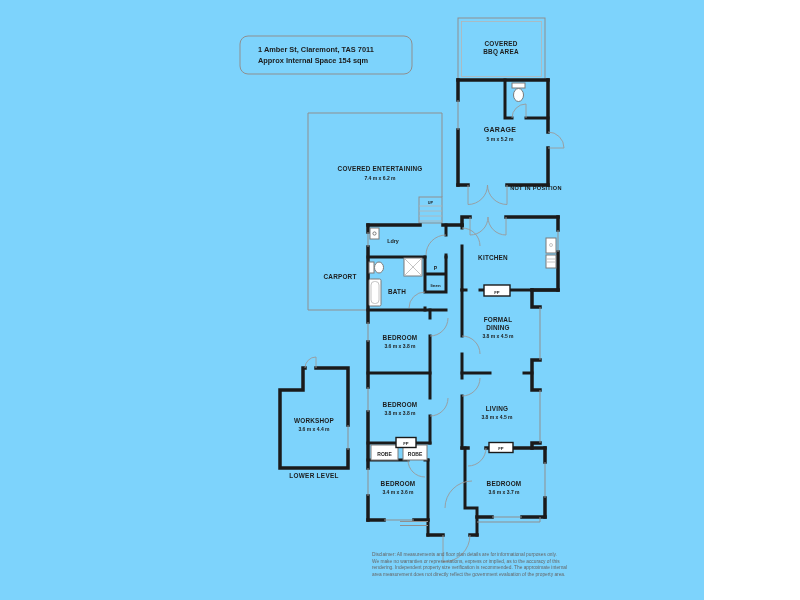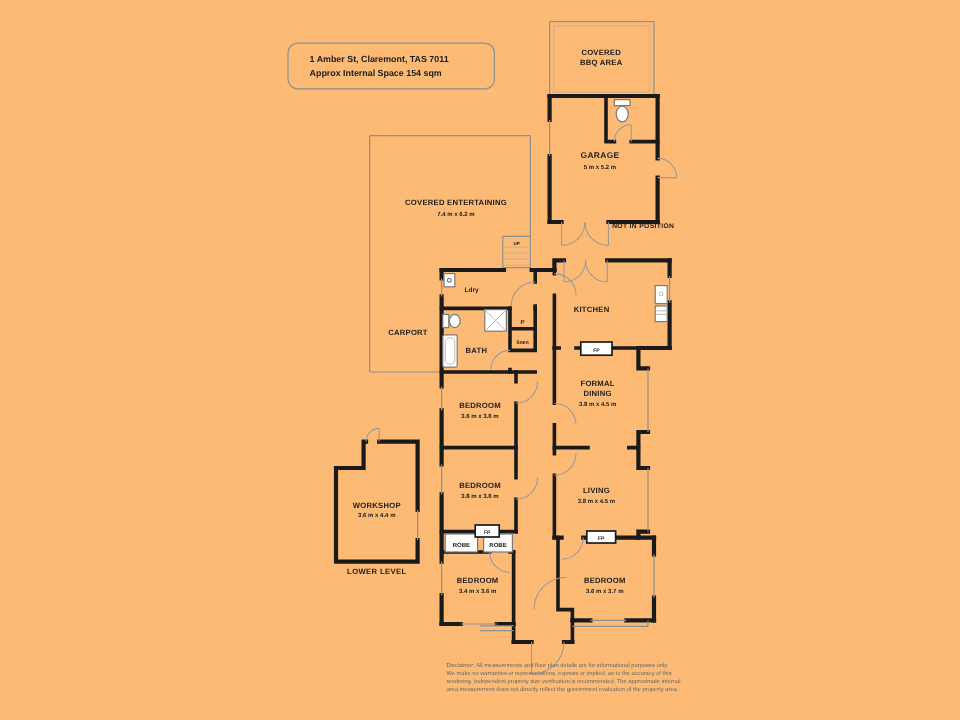--- a/index.html
+++ b/index.html
@@ -1,16 +1,16 @@
 <!DOCTYPE html>
 <html><head>
 <meta charset="utf-8">
 <style>
   html,body{margin:0;padding:0;background:#fff;}
-  #canvas{position:relative;width:800px;height:600px;background:#fdba74;font-family:"Liberation Sans",sans-serif;overflow:hidden;}
+  #canvas{position:relative;width:704px;height:600px;background:#7dd3fc;font-family:"Liberation Sans",sans-serif;overflow:hidden;}
   svg{display:block;}
   .w{stroke:#1a1a1a;stroke-width:3.5;fill:none;stroke-linecap:square;}
   .iw{stroke:#1a1a1a;stroke-width:3;fill:none;stroke-linecap:square;}
   .t{stroke:#8f8f8f;stroke-width:1;fill:none;}
   .t2{stroke:#b5b5b5;stroke-width:0.8;fill:none;}
   .d{stroke:#9a9a9a;stroke-width:0.9;fill:none;}
   .f{stroke:#7a7a7a;stroke-width:1;fill:#ffffff;}
   .fpbox{stroke:#1a1a1a;stroke-width:1.4;fill:#ffffff;}
   text{fill:#1c1c1c;}
   .rn{font-size:6.4px;font-weight:bold;text-anchor:middle;letter-spacing:.2px;}

